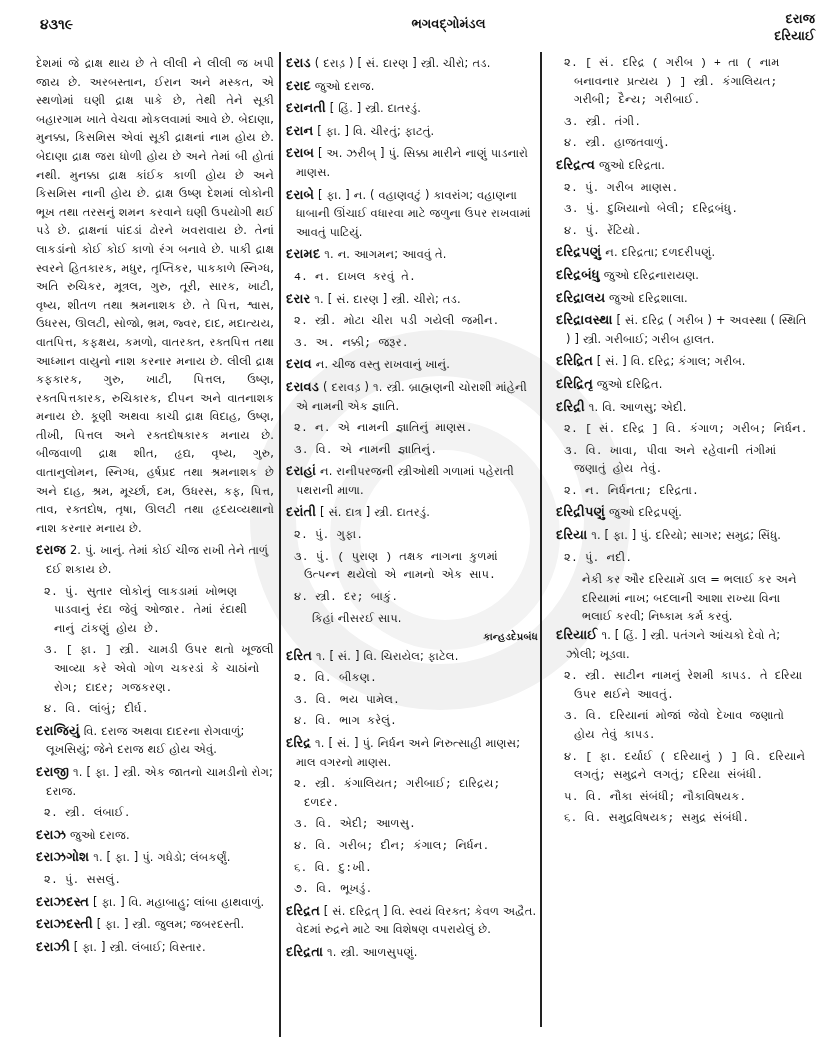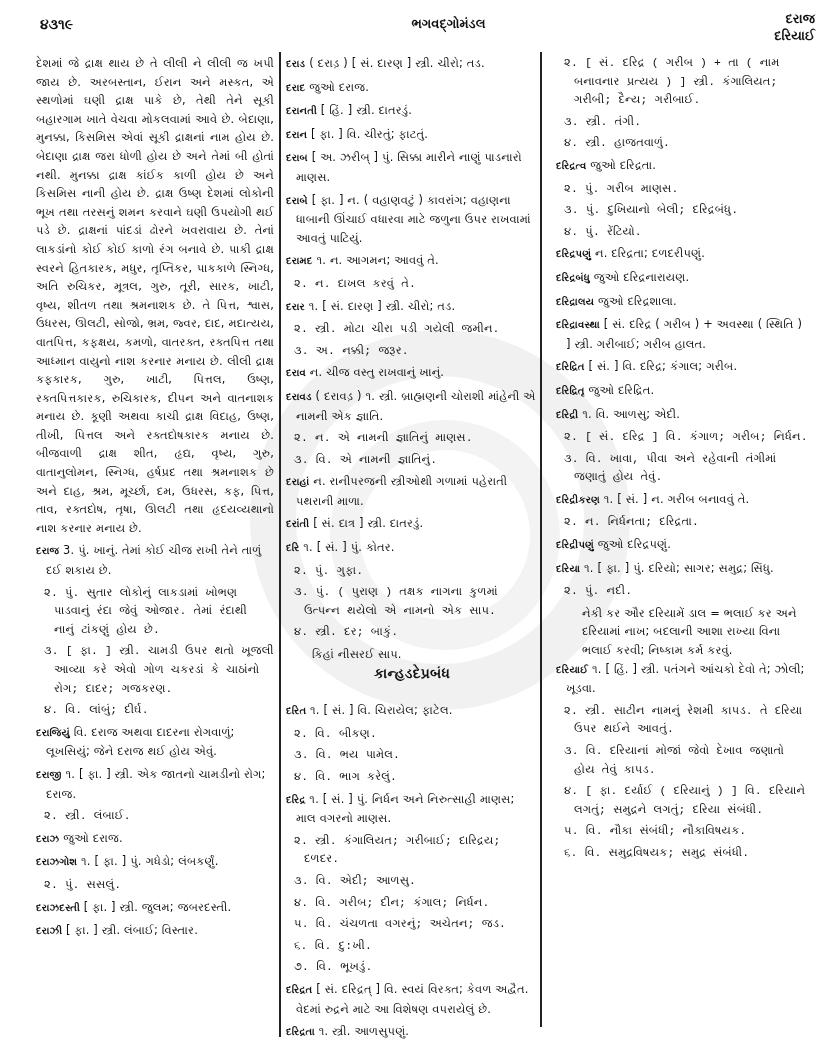--- a/index.html
+++ b/index.html
@@ -27,23 +27,23 @@
     }
     .col-left { left: 36px; width: 238px; }
     .col-mid { left: 286px; width: 252px; }
     .col-right { left: 556px; width: 252px; }
     .rule { position: absolute; top: 52px; width: 1.5px; background: #222; }
     .rule-1 { left: 279px; height: 985px; }
     .rule-2 { left: 540px; height: 975px; }
     .entry { margin-bottom: 4px; text-indent: -10px; padding-left: 10px; }
     .para { text-align: justify; margin-bottom: 4px; }
     .sub { padding-left: 10px; margin-bottom: 3px; text-indent: -10px; margin-left: 8px; font-family: Liberation Mono, monospace; }
-    .hw { font-weight: bold; font-size: 10px; }
+    .hw { font-weight: bold; font-size: 13px; }
     .quote { padding-left: 26px; margin-bottom: 0; }
-    .src { text-align: center; font-size: 14px; font-weight: bold; margin-bottom: 19px; }
+    .src { text-align: right; font-size: 10px; font-weight: bold; margin-bottom: 0; }
   </style>
 </head>
 <body>
 
 <div class="watermark"></div>
 <div class="watermark2"></div>
 
 <div class="header">
   <div class="page-num">૪૩૧૯</div>
   <div class="running-title">ભગવદ્ગોમંડલ</div>
@@ -52,69 +52,68 @@
     <div>દરિયાઈ</div>
   </div>
 </div>
 
 <div class="rule rule-1"></div>
 <div class="rule rule-2"></div>
 
 <div class="col col-left">
   <div class="para">દેશમાં જે દ્રાક્ષ થાય છે તે લીલી ને લીલી જ ખપી જાય છે. અરબસ્તાન, ઈરાન અને મસ્કત, એ સ્થળોમાં ઘણી દ્રાક્ષ પાકે છે, તેથી તેને સૂકી બહારગામ ખાતે વેચવા મોકલવામાં આવે છે. બેદાણા, મુનક્કા, કિસમિસ એવાં સૂકી દ્રાક્ષનાં નામ હોય છે. બેદાણા દ્રાક્ષ જરા ધોળી હોય છે અને તેમાં બી હોતાં નથી. મુનક્કા દ્રાક્ષ કાંઈક કાળી હોય છે અને કિસમિસ નાની હોય છે. દ્રાક્ષ ઉષ્ણ દેશમાં લોકોની ભૂખ તથા તરસનું શમન કરવાને ઘણી ઉપયોગી થઈ પડે છે. દ્રાક્ષનાં પાંદડાં ઢોરને ખવરાવાય છે. તેનાં લાકડાંનો કોઈ કોઈ કાળો રંગ બનાવે છે. પાકી દ્રાક્ષ સ્વરને હિતકારક, મધુર, તૃપ્તિકર, પાકકાળે સ્નિગ્ધ, અતિ રુચિકર, મૂત્રલ, ગુરુ, તૂરી, સારક, ખાટી, વૃષ્ય, શીતળ તથા શ્રમનાશક છે. તે પિત્ત, શ્વાસ, ઉધરસ, ઊલટી, સોજો, ભ્રમ, જ્વર, દાદ, મદાત્યય, વાતપિત્ત, કફક્ષય, કમળો, વાતરક્ત, રક્તપિત્ત તથા આધ્માન વાયુનો નાશ કરનાર મનાય છે. લીલી દ્રાક્ષ કફકારક, ગુરુ, ખાટી, પિત્તલ, ઉષ્ણ, રક્તપિત્તકારક, રુચિકારક, દીપન અને વાતનાશક મનાય છે. કૂણી અથવા કાચી દ્રાક્ષ વિદાહ, ઉષ્ણ, તીખી, પિત્તલ અને રક્તદોષકારક મનાય છે. બીજવાળી દ્રાક્ષ શીત, હૃદ્ય, વૃષ્ય, ગુરુ, વાતાનુલોમન, સ્નિગ્ધ, હર્ષપ્રદ તથા શ્રમનાશક છે અને દાહ, શ્રમ, મૂર્ચ્છા, દમ, ઉધરસ, કફ, પિત્ત, તાવ, રક્તદોષ, તૃષા, ઊલટી તથા હૃદયવ્યથાનો નાશ કરનાર મનાય છે.</div>
   <div>
-      <div class="entry"><span class="hw">દરાજ</span><span> 3. પું. ખાનું. તેમાં કોઈ ચીજ રાખી તેને તાળું દઈ શકાય છે.</span></div>
+      <div class="entry"><span class="hw">દરાજ</span><span> 2. પું. ખાનું. તેમાં કોઈ ચીજ રાખી તેને તાળું દઈ શકાય છે.</span></div>
       <div class="sub">૨. પું. સુતાર લોકોનું લાકડામાં ખોભણ પાડવાનું રંદા જેવું ઓજાર. તેમાં રંદાથી નાનું ટાંકણું હોય છે.</div>
       <div class="sub">૩. [ ફા. ] સ્ત્રી. ચામડી ઉપર થતો ખૂજલી આવ્યા કરે એવો ગોળ ચકરડાં કે ચાઠાંનો રોગ; દાદર; ગજકરણ.</div>
       <div class="sub">૪. વિ. લાંબું; દીર્ઘ.</div>
       <div class="entry"><span class="hw">દરાજિયું</span><span> વિ. દરાજ અથવા દાદરના રોગવાળું; લૂખસિયું; જેને દરાજ થઈ હોય એવું.</span></div>
       <div class="entry"><span class="hw">દરાજી</span><span> ૧. [ ફા. ] સ્ત્રી. એક જાતનો ચામડીનો રોગ; દરાજ.</span></div>
       <div class="sub">૨. સ્ત્રી. લંબાઈ.</div>
       <div class="entry"><span class="hw">દરાઝ</span><span> જુઓ દરાજ.</span></div>
       <div class="entry"><span class="hw">દરાઝગોશ</span><span> ૧. [ ફા. ] પું. ગધેડો; લંબકર્ણું.</span></div>
       <div class="sub">૨. પું. સસલું.</div>
+      <div class="entry"><span class="hw">દરાઝદસ્ત</span><span> [ ફા. ] વિ. મહાબાહુ; લાંબા હાથવાળું.</span></div>
       <div class="entry"><span class="hw">દરાઝદસ્તી</span><span> [ ફા. ] સ્ત્રી. જુલમ; જબરદસ્તી.</span></div>
       <div class="entry"><span class="hw">દરાઝી</span><span> [ ફા. ] સ્ત્રી. લંબાઈ; વિસ્તાર.</span></div>
     </div>
 </div>
 
 <div class="col col-mid">
   <div>
       <div class="entry"><span class="hw">દરાડ</span><span> ( દરાડ઼ ) [ સં. દારણ ] સ્ત્રી. ચીરો; તડ.</span></div>
       <div class="entry"><span class="hw">દરાદ</span><span> જુઓ દરાજ.</span></div>
       <div class="entry"><span class="hw">દરાનતી</span><span> [ હિં. ] સ્ત્રી. દાતરડું.</span></div>
       <div class="entry"><span class="hw">દરાન</span><span> [ ફા. ] વિ. ચીરતું; ફાટતું.</span></div>
       <div class="entry"><span class="hw">દરાબ</span><span> [ અ. ઝરીબ્ ] પું. સિક્કા મારીને નાણું પાડનારો માણસ.</span></div>
       <div class="entry"><span class="hw">દરાબે</span><span> [ ફા. ] ન. ( વહાણવટું ) કાવરાંગ; વહાણના ધાબાની ઊંચાઈ વધારવા માટે જળુના ઉપર રાખવામાં આવતું પાટિયું.</span></div>
       <div class="entry"><span class="hw">દરામદ</span><span> ૧. ન. આગમન; આવવું તે.</span></div>
-      <div class="sub">૨. ન. દાખલ કરવું તે.</div>
+      <div class="sub">4. ન. દાખલ કરવું તે.</div>
       <div class="entry"><span class="hw">દરાર</span><span> ૧. [ સં. દારણ ] સ્ત્રી. ચીરો; તડ.</span></div>
       <div class="sub">૨. સ્ત્રી. મોટા ચીરા પડી ગયેલી જમીન.</div>
       <div class="sub">૩. અ. નક્કી; જરૂર.</div>
       <div class="entry"><span class="hw">દરાવ</span><span> ન. ચીજ વસ્તુ રાખવાનું ખાનું.</span></div>
       <div class="entry"><span class="hw">દરાવડ</span><span> ( દરાવડ઼ ) ૧. સ્ત્રી. બ્રાહ્મણની ચોરાશી માંહેની એ નામની એક જ્ઞાતિ.</span></div>
       <div class="sub">૨. ન. એ નામની જ્ઞાતિનું માણસ.</div>
       <div class="sub">૩. વિ. એ નામની જ્ઞાતિનું.</div>
       <div class="entry"><span class="hw">દરાહાં</span><span> ન. રાનીપરજની સ્ત્રીઓથી ગળામાં પહેરાતી પથરાની માળા.</span></div>
       <div class="entry"><span class="hw">દરાંતી</span><span> [ સં. દાત્ર ] સ્ત્રી. દાતરડું.</span></div>
-      <div class="entry"><span class="hw">દરિ</span><span> ૧. [ સં. ] પું. કોતર.</span></div>
       <div class="sub">૨. પું. ગુફા.</div>
       <div class="sub">૩. પું. ( પુરાણ ) તક્ષક નાગના કુળમાં ઉત્પન્ન થયેલો એ નામનો એક સાપ.</div>
       <div class="sub">૪. સ્ત્રી. દર; બાકું.</div>
       <div class="quote">કિહાં નીસરઈ સાપ.</div>
       <div class="src">કાન્હડદેપ્રબંધ</div>
       <div class="entry"><span class="hw">દરિત</span><span> ૧. [ સં. ] વિ. ચિરાયેલ; ફાટેલ.</span></div>
       <div class="sub">૨. વિ. બીકણ.</div>
       <div class="sub">૩. વિ. ભય પામેલ.</div>
       <div class="sub">૪. વિ. ભાગ કરેલું.</div>
       <div class="entry"><span class="hw">દરિદ્ર</span><span> ૧. [ સં. ] પું. નિર્ધન અને નિરુત્સાહી માણસ; માલ વગરનો માણસ.</span></div>
       <div class="sub">૨. સ્ત્રી. કંગાલિયત; ગરીબાઈ; દારિદ્રય; દળદર.</div>
       <div class="sub">૩. વિ. એદી; આળસુ.</div>
       <div class="sub">૪. વિ. ગરીબ; દીન; કંગાલ; નિર્ધન.</div>
-      <div class="sub">૫. વિ. ચંચળતા વગરનું; અચેતન; જડ.</div>
       <div class="sub">૬. વિ. દુ:ખી.</div>
       <div class="sub">૭. વિ. ભૂખડું.</div>
       <div class="entry"><span class="hw">દરિદ્રત</span><span> [ સં. દરિદ્રત્ ] વિ. સ્વયં વિરક્ત; કેવળ અદ્વૈત. વેદમાં રુદ્રને માટે આ વિશેષણ વપરાયેલું છે.</span></div>
       <div class="entry"><span class="hw">દરિદ્રતા</span><span> ૧. સ્ત્રી. આળસુપણું.</span></div>
     </div>
 </div>
 
 <div class="col col-right">
   <div>
       <div class="sub">૨. [ સં. દરિદ્ર ( ગરીબ ) + તા ( નામ બનાવનાર પ્રત્યય ) ] સ્ત્રી. કંગાલિયત; ગરીબી; દૈન્ય; ગરીબાઈ.</div>
@@ -126,21 +125,20 @@
       <div class="sub">૪. પું. રેંટિયો.</div>
       <div class="entry"><span class="hw">દરિદ્રપણું</span><span> ન. દરિદ્રતા; દળદરીપણું.</span></div>
       <div class="entry"><span class="hw">દરિદ્રબંધુ</span><span> જુઓ દરિદ્રનારાયણ.</span></div>
       <div class="entry"><span class="hw">દરિદ્રાલય</span><span> જુઓ દરિદ્રશાલા.</span></div>
       <div class="entry"><span class="hw">દરિદ્રાવસ્થા</span><span> [ સં. દરિદ્ર ( ગરીબ ) + અવસ્થા ( સ્થિતિ ) ] સ્ત્રી. ગરીબાઈ; ગરીબ હાલત.</span></div>
       <div class="entry"><span class="hw">દરિદ્રિત</span><span> [ સં. ] વિ. દરિદ્ર; કંગાલ; ગરીબ.</span></div>
       <div class="entry"><span class="hw">દરિદ્રિતૃ</span><span> જુઓ દરિદ્રિત.</span></div>
       <div class="entry"><span class="hw">દરિદ્રી</span><span> ૧. વિ. આળસુ; એદી.</span></div>
       <div class="sub">૨. [ સં. દરિદ્ર ] વિ. કંગાળ; ગરીબ; નિર્ધન.</div>
       <div class="sub">૩. વિ. ખાવા, પીવા અને રહેવાની તંગીમાં જણાતું હોય તેવું.</div>
-      <div class="entry"><span class="hw">દરિદ્રીકરણ</span><span> ૧. [ સં. ] ન. ગરીબ બનાવવું તે.</span></div>
       <div class="sub">૨. ન. નિર્ધનતા; દરિદ્રતા.</div>
       <div class="entry"><span class="hw">દરિદ્રીપણું</span><span> જુઓ દરિદ્રપણું.</span></div>
       <div class="entry"><span class="hw">દરિયા</span><span> ૧. [ ફા. ] પું. દરિયો; સાગર; સમુદ્ર; સિંધુ.</span></div>
       <div class="sub">૨. પું. નદી.</div>
       <div class="quote">નેકી કર ઔર દરિયામેં ડાલ = ભલાઈ કર અને દરિયામાં નાખ; બદલાની આશા રાખ્યા વિના ભલાઈ કરવી; નિષ્કામ કર્મ કરવું.</div>
       <div class="entry"><span class="hw">દરિયાઈ</span><span> ૧. [ હિં. ] સ્ત્રી. પતંગને આંચકો દેવો તે; ઝોલી; ખૂડવા.</span></div>
       <div class="sub">૨. સ્ત્રી. સાટીન નામનું રેશમી કાપડ. તે દરિયા ઉપર થઈને આવતું.</div>
       <div class="sub">૩. વિ. દરિયાનાં મોજાં જેવો દેખાવ જણાતો હોય તેવું કાપડ.</div>
       <div class="sub">૪. [ ફા. દર્યાઈ ( દરિયાનું ) ] વિ. દરિયાને લગતું; સમુદ્રને લગતું; દરિયા સંબંધી.</div>
       <div class="sub">૫. વિ. નૌકા સંબંધી; નૌકાવિષયક.</div>

